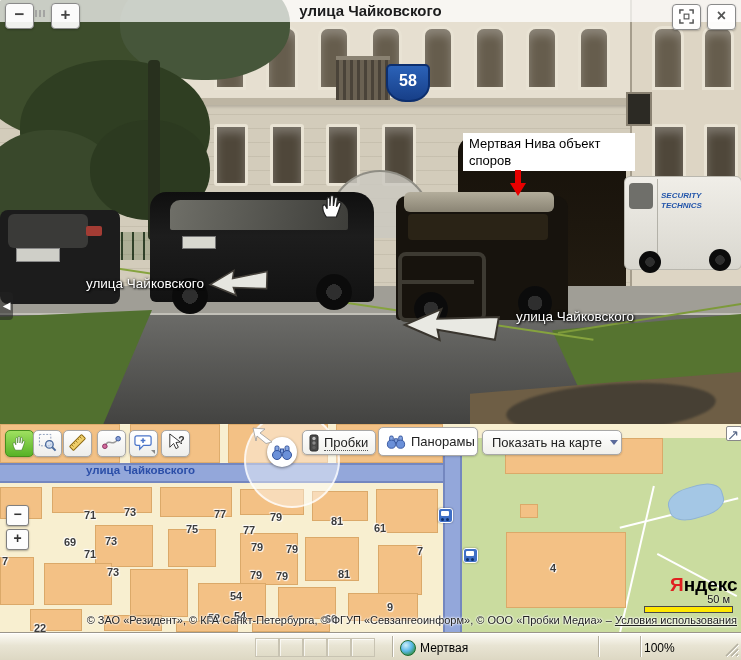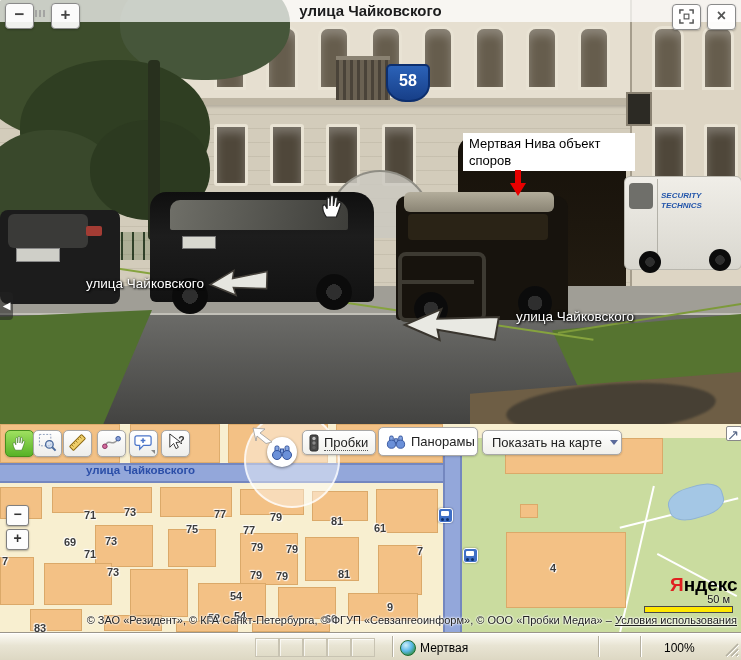--- a/index.html
+++ b/index.html
@@ -397,21 +397,21 @@
     <span class="map-num" style="left: 256px; top: 575px;">79</span>
     <span class="map-num" style="left: 282px; top: 576px;">79</span>
     <span class="map-num" style="left: 344px; top: 574px;">81</span>
     <span class="map-num" style="left: 70px; top: 542px;">69</span>
     <span class="map-num" style="left: 90px; top: 554px;">71</span>
     <span class="map-num" style="left: 111px; top: 541px;">73</span>
     <span class="map-num" style="left: 113px; top: 572px;">73</span>
     <span class="map-num" style="left: 236px; top: 596px;">54</span>
     <span class="map-num" style="left: 214px; top: 618px;">52</span>
     <span class="map-num" style="left: 240px; top: 616px;">54</span>
-    <span class="map-num" style="left: 40px; top: 628px;">83</span>
+    <span class="map-num" style="left: 40px; top: 628px;">22</span>
     <span class="map-num" style="left: 331px; top: 619px;">60</span>
     <span class="map-num" style="left: 390px; top: 607px;">9</span>
     <span class="map-num" style="left: 420px; top: 551px;">7</span>
     <span class="map-num" style="left: 5px; top: 561px;">7</span>
     <span class="map-num" style="left: 553px; top: 568px;">4</span>
   </div>
 
 <div class="abs ylogo"><span class="red">Я</span><span>ндекс</span></div>
 <div class="abs yscale-label">50 м</div>
 <div class="abs yscale-bar"></div>
@@ -425,19 +425,19 @@
   <div class="scell" style="left:303px;"></div>
   <div class="scell" style="left:327px;"></div>
   <div class="scell" style="left:351px;"></div>
   <div class="sdiv" style="left:392px;"></div>
   <div class="globe"></div>
   <div class="stext" style="left:420px;">Мертвая</div>
   <div class="sdiv" style="left:598px;"></div>
 
   <div class="sdiv" style="left:640px;"></div>
 
-  <div class="stext" style="left:664px;">100%</div>
+  <div class="stext" style="left:644px;">100%</div>
 
   <svg class="grip" width="16" height="16" viewBox="0 0 16 16">
     <path d="M15 3 L3 15 M15 8 L8 15 M15 13 L13 15" stroke="#b5b1a2" stroke-width="1.6"></path>
     <path d="M16 4 L4 16 M16 9 L9 16 M16 14 L14 16" stroke="#fff" stroke-width="1"></path>
   </svg>
 </div>
 
 </body></html>

